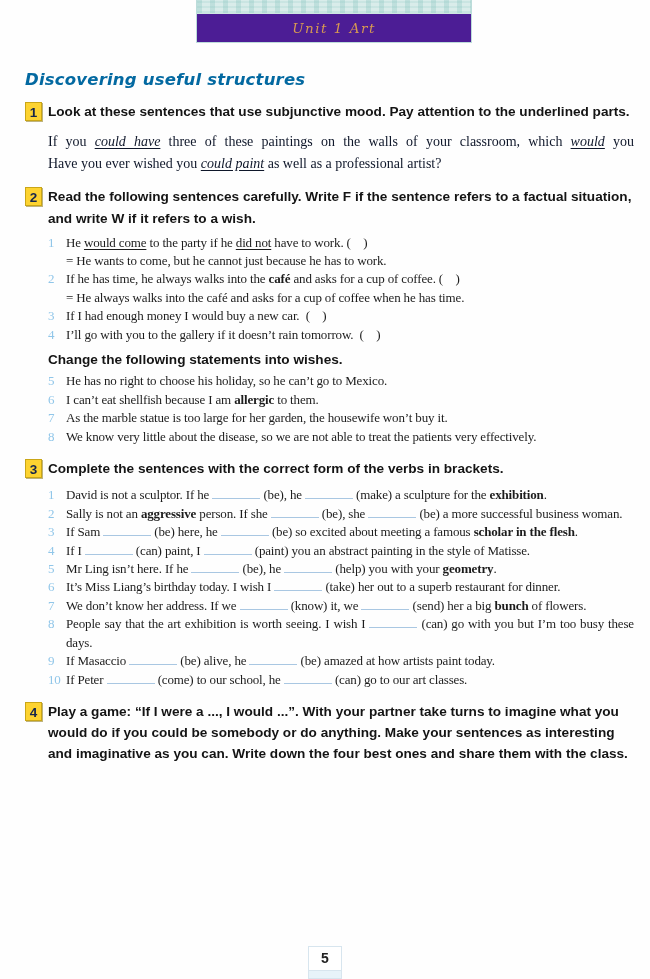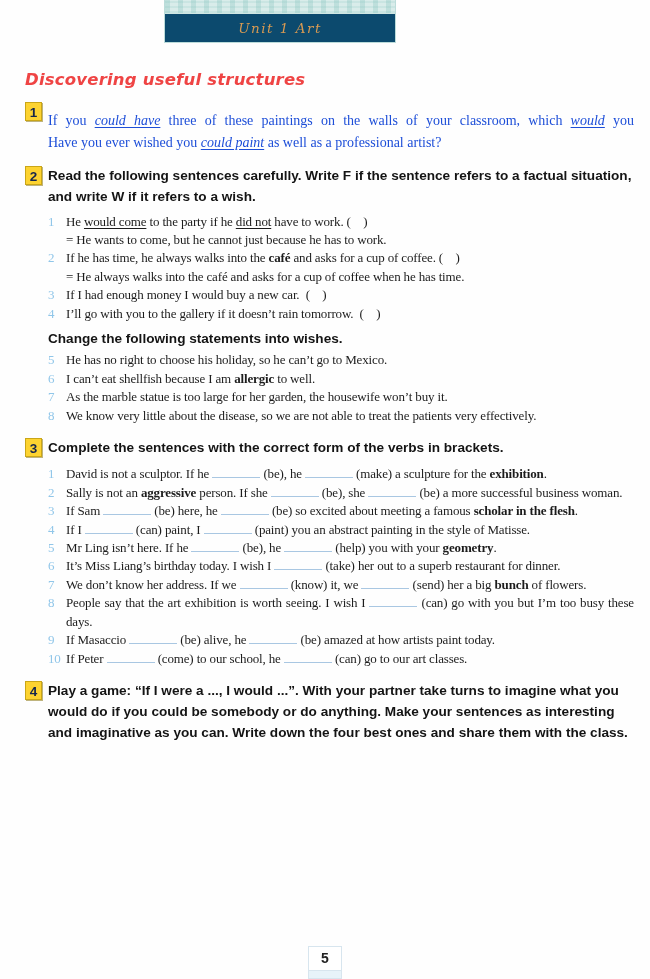--- a/index.html
+++ b/index.html
@@ -3,41 +3,41 @@
 <meta charset="utf-8">
 <style>
   html,body { margin:0; padding:0; background:#ffffff; }
   .page {
     position:relative; width:650px; height:979px; background:#fefefe;
     font-family:"Liberation Serif", serif; overflow:hidden; color:#1b1b1b;
   }
 
   
   .unit-header {
-    position:absolute; left:164px; top:0; width:232px; height:43px;
-    border:1px solid #bcdcda; border-top:none; background:#0c4a6e; box-sizing:border-box;
+    position:absolute; left:196px; top:0; width:276px; height:43px;
+    border:1px solid #bcdcda; border-top:none; background:#4c1d95; box-sizing:border-box;
   }
   .unit-band {
     height:13px;
     background:#d9ecea;
     background-image:
       repeating-linear-gradient(90deg, rgba(122,190,184,.28) 0 5px, rgba(255,255,255,0) 5px 13px),
       repeating-linear-gradient(0deg, rgba(140,200,194,.20) 0 2px, rgba(255,255,255,0) 2px 5px);
     border-bottom:1px solid #cfe6e3;
   }
   .unit-title {
     text-align:center; color:#d89a52; font-family:"DejaVu Serif", serif;
     font-style:italic; font-size:13.5px; padding-top:6px; letter-spacing:1.5px;
   }
 
   
   .content { position:absolute; left:0; top:70px; width:650px; }
 
   .dus-heading {
-    margin:0 0 12px 25px; color:#ef4444;
+    margin:0 0 12px 25px; color:#0369a1;
     font-family:"DejaVu Sans", sans-serif; font-style:italic; font-weight:bold;
     font-size:16.5px; letter-spacing:.2px;
   }
 
   .section { display:flex; padding:0 16px 0 25px; margin-bottom:12px; }
   .badge {
     flex:none; width:17px; height:19px; margin:1px 6px 0 0;
     background:#fdd330; border:1px solid #caa617;
     box-shadow:1px 1px 0 rgba(138,119,20,.55);
     color:#16264c; font-family:"Liberation Sans", sans-serif; font-weight:bold;
@@ -45,21 +45,21 @@
   }
   .sec-body { flex:1; min-width:0; }
   .sec-title, .sub-title, .note {
     font-family:"Liberation Sans", sans-serif; font-weight:bold;
     font-size:13.6px; line-height:1.55; color:#141414;
   }
   .sub-title { margin-top:5px; }
   .note { margin-top:12px; }
 
   .example {
-    font-size:14px; line-height:1.55; color:#1d4ed8; margin-top:9px;
+    font-size:14px; line-height:1.55; color:#0f172a; margin-top:9px;
   }
   .example .line-just { text-align:justify; text-align-last:justify; }
 
   .items { margin-top:5px; }
   .items2 { margin-top:2px; }
   .item {
     display:flex; font-size:13px; letter-spacing:-0.15px;
     line-height:1.42; color:#1c1c1c;
   }
   .item-num { flex:none; width:18px; color:#90c6e9; }
@@ -95,20 +95,21 @@
     <div class="unit-title">Unit 1 Art</div>
   </div>
 
   <div class="content">
 
     <div class="dus-heading">Discovering useful structures</div>
 
     <div class="section">
       <div class="badge">1</div>
       <div class="sec-body">
+        <div class="sec-title">Look at these sentences that use subjunctive mood. Pay attention to the underlined parts.</div>
         <div class="example">
           <div class="line-just"><span>If you </span><span class="ul it">could have</span><span> three of these paintings on the walls of your classroom, which </span><span class="ul it">would</span><span> you</span></div>
           <div><span>Have you ever wished you </span><span class="ul it">could paint</span><span> as well as a professional artist?</span></div>
         </div>
       </div>
     </div>
 
     <div class="section">
       <div class="badge">2</div>
       <div class="sec-body">
@@ -140,21 +141,21 @@
             </div>
           </div>
         <div class="sub-title">Change the following statements into wishes.</div>
         <div class="items items2">
             <div class="item">
               <span class="item-num">5</span>
               <span class="item-text"><span>He has no right to choose his holiday, so he can’t go to Mexico.</span></span>
             </div>
             <div class="item">
               <span class="item-num">6</span>
-              <span class="item-text"><span>I can’t eat shellfish because I am </span><span class="b">allergic</span><span> to well.</span></span>
+              <span class="item-text"><span>I can’t eat shellfish because I am </span><span class="b">allergic</span><span> to them.</span></span>
             </div>
             <div class="item">
               <span class="item-num">7</span>
               <span class="item-text"><span>As the marble statue is too large for her garden, the housewife won’t buy it.</span></span>
             </div>
             <div class="item">
               <span class="item-num">8</span>
               <span class="item-text"><span>We know very little about the disease, so we are not able to treat the patients very effectively.</span></span>
             </div>
           </div>

